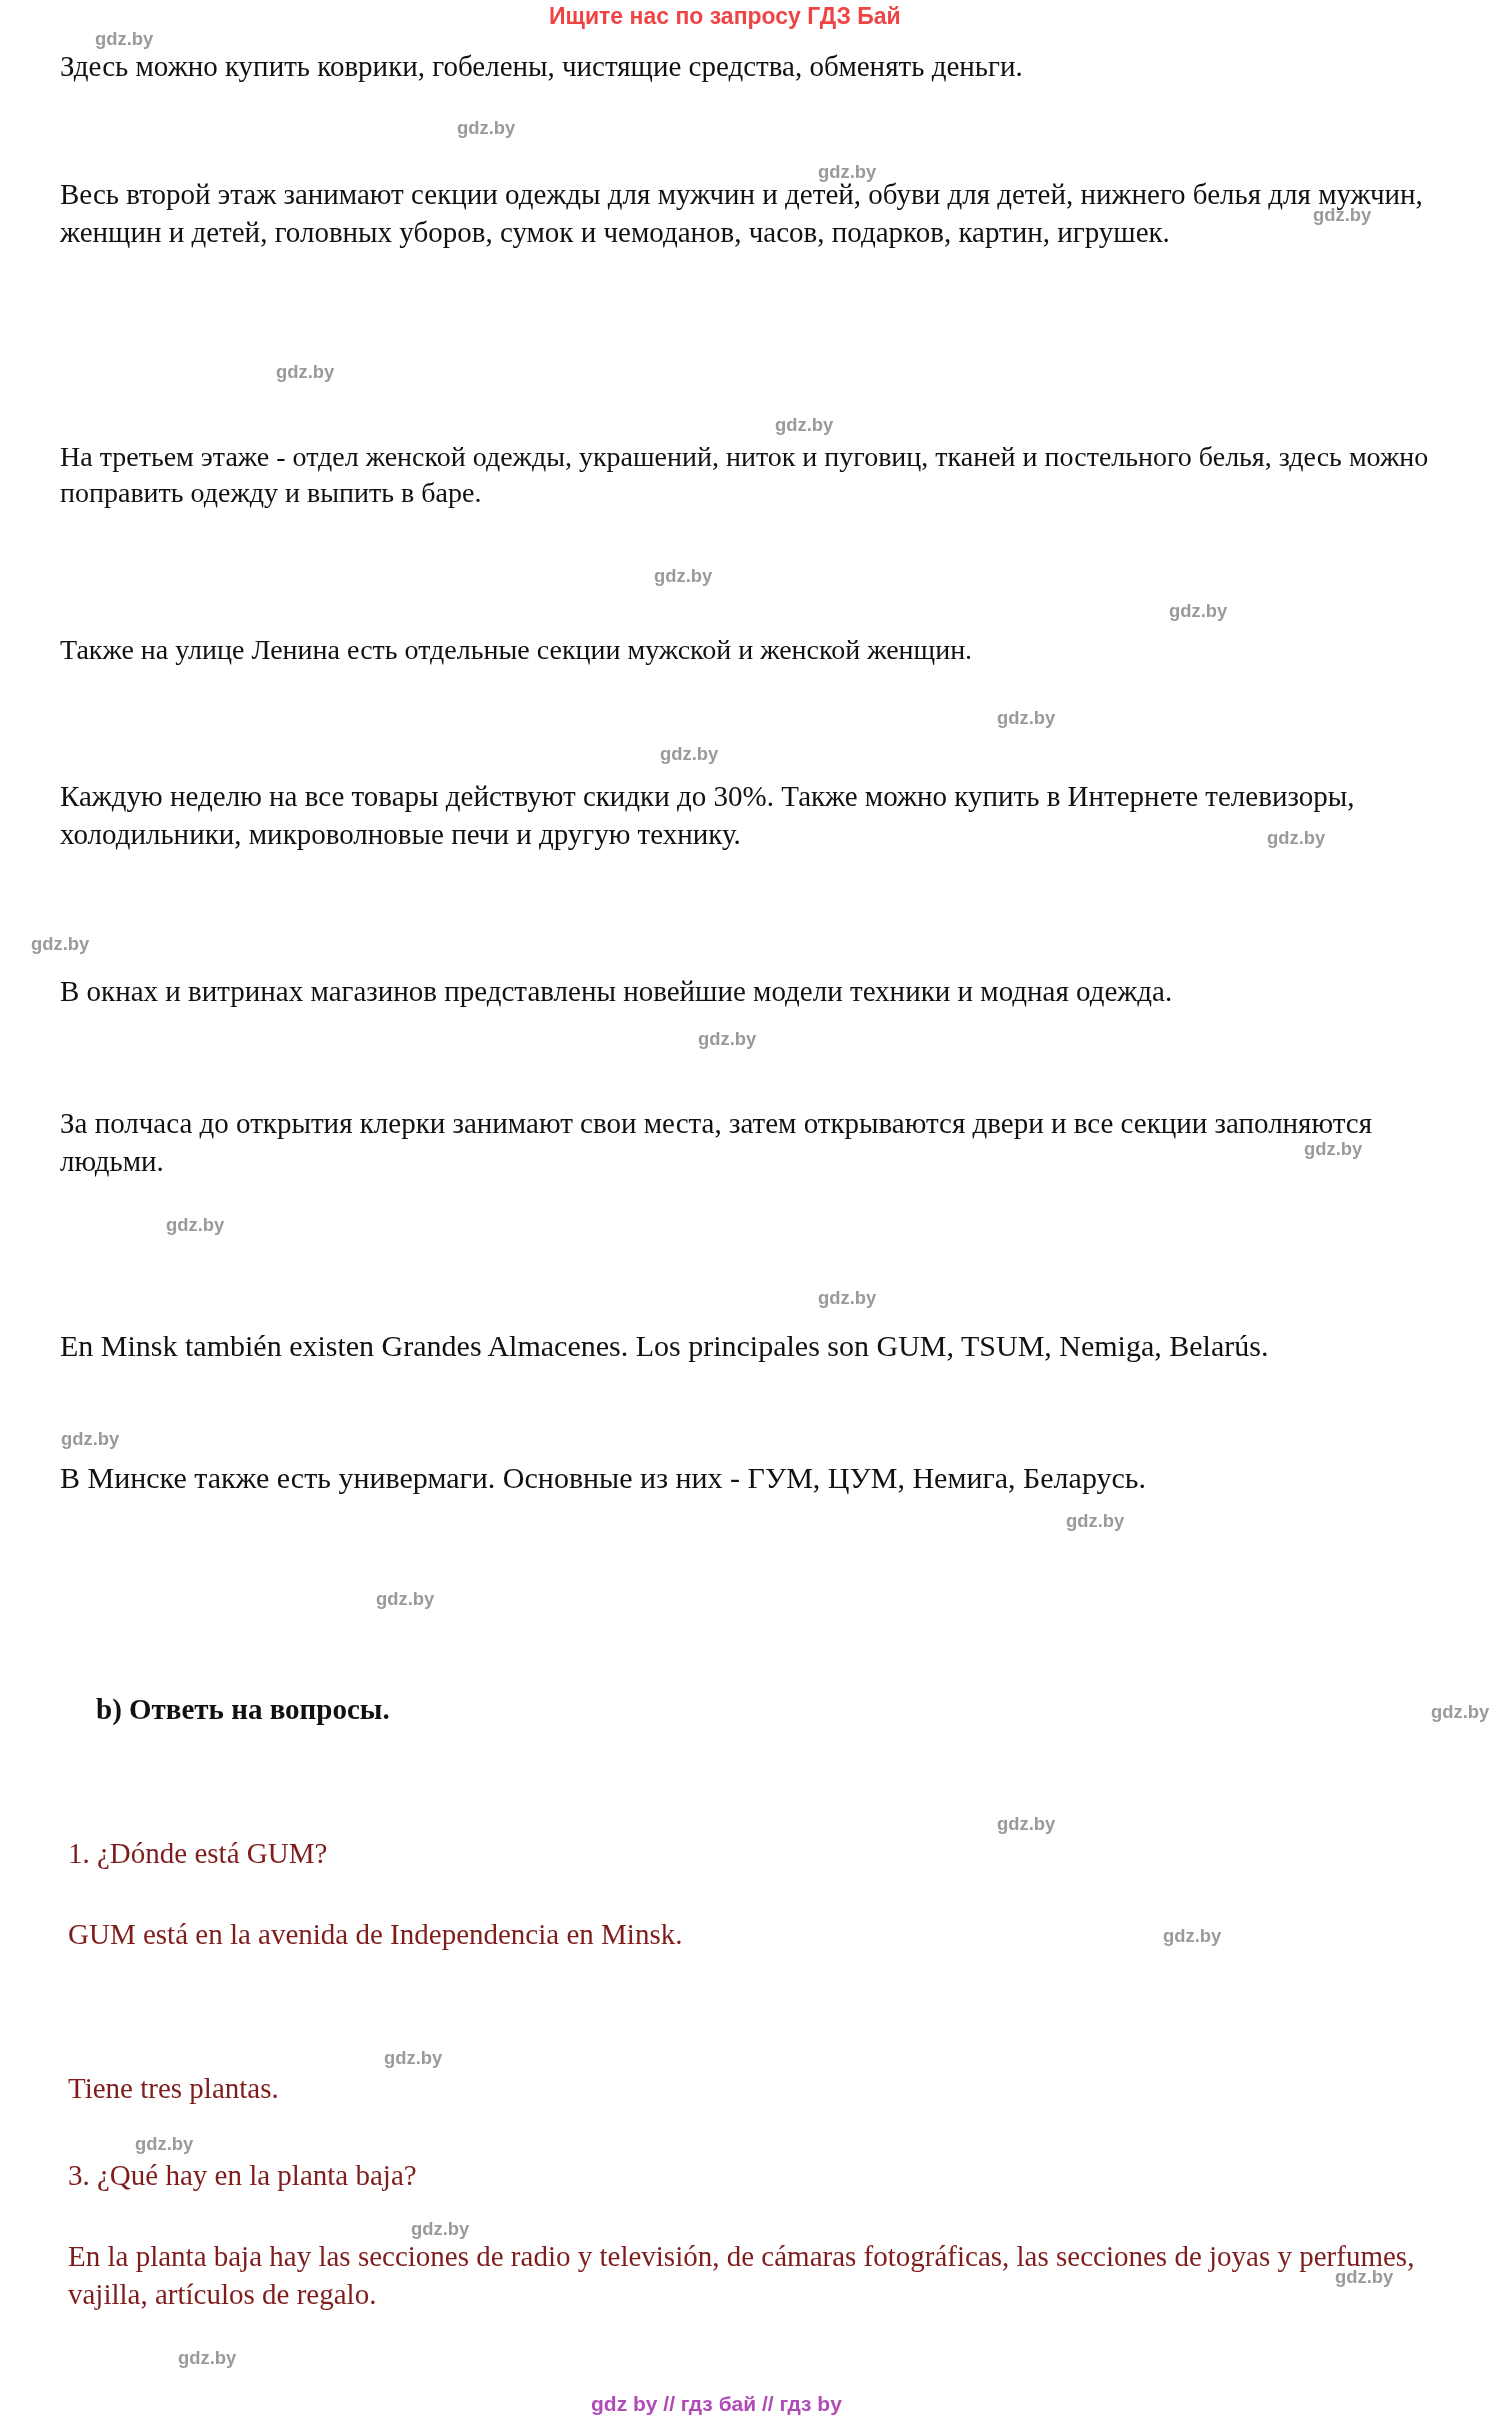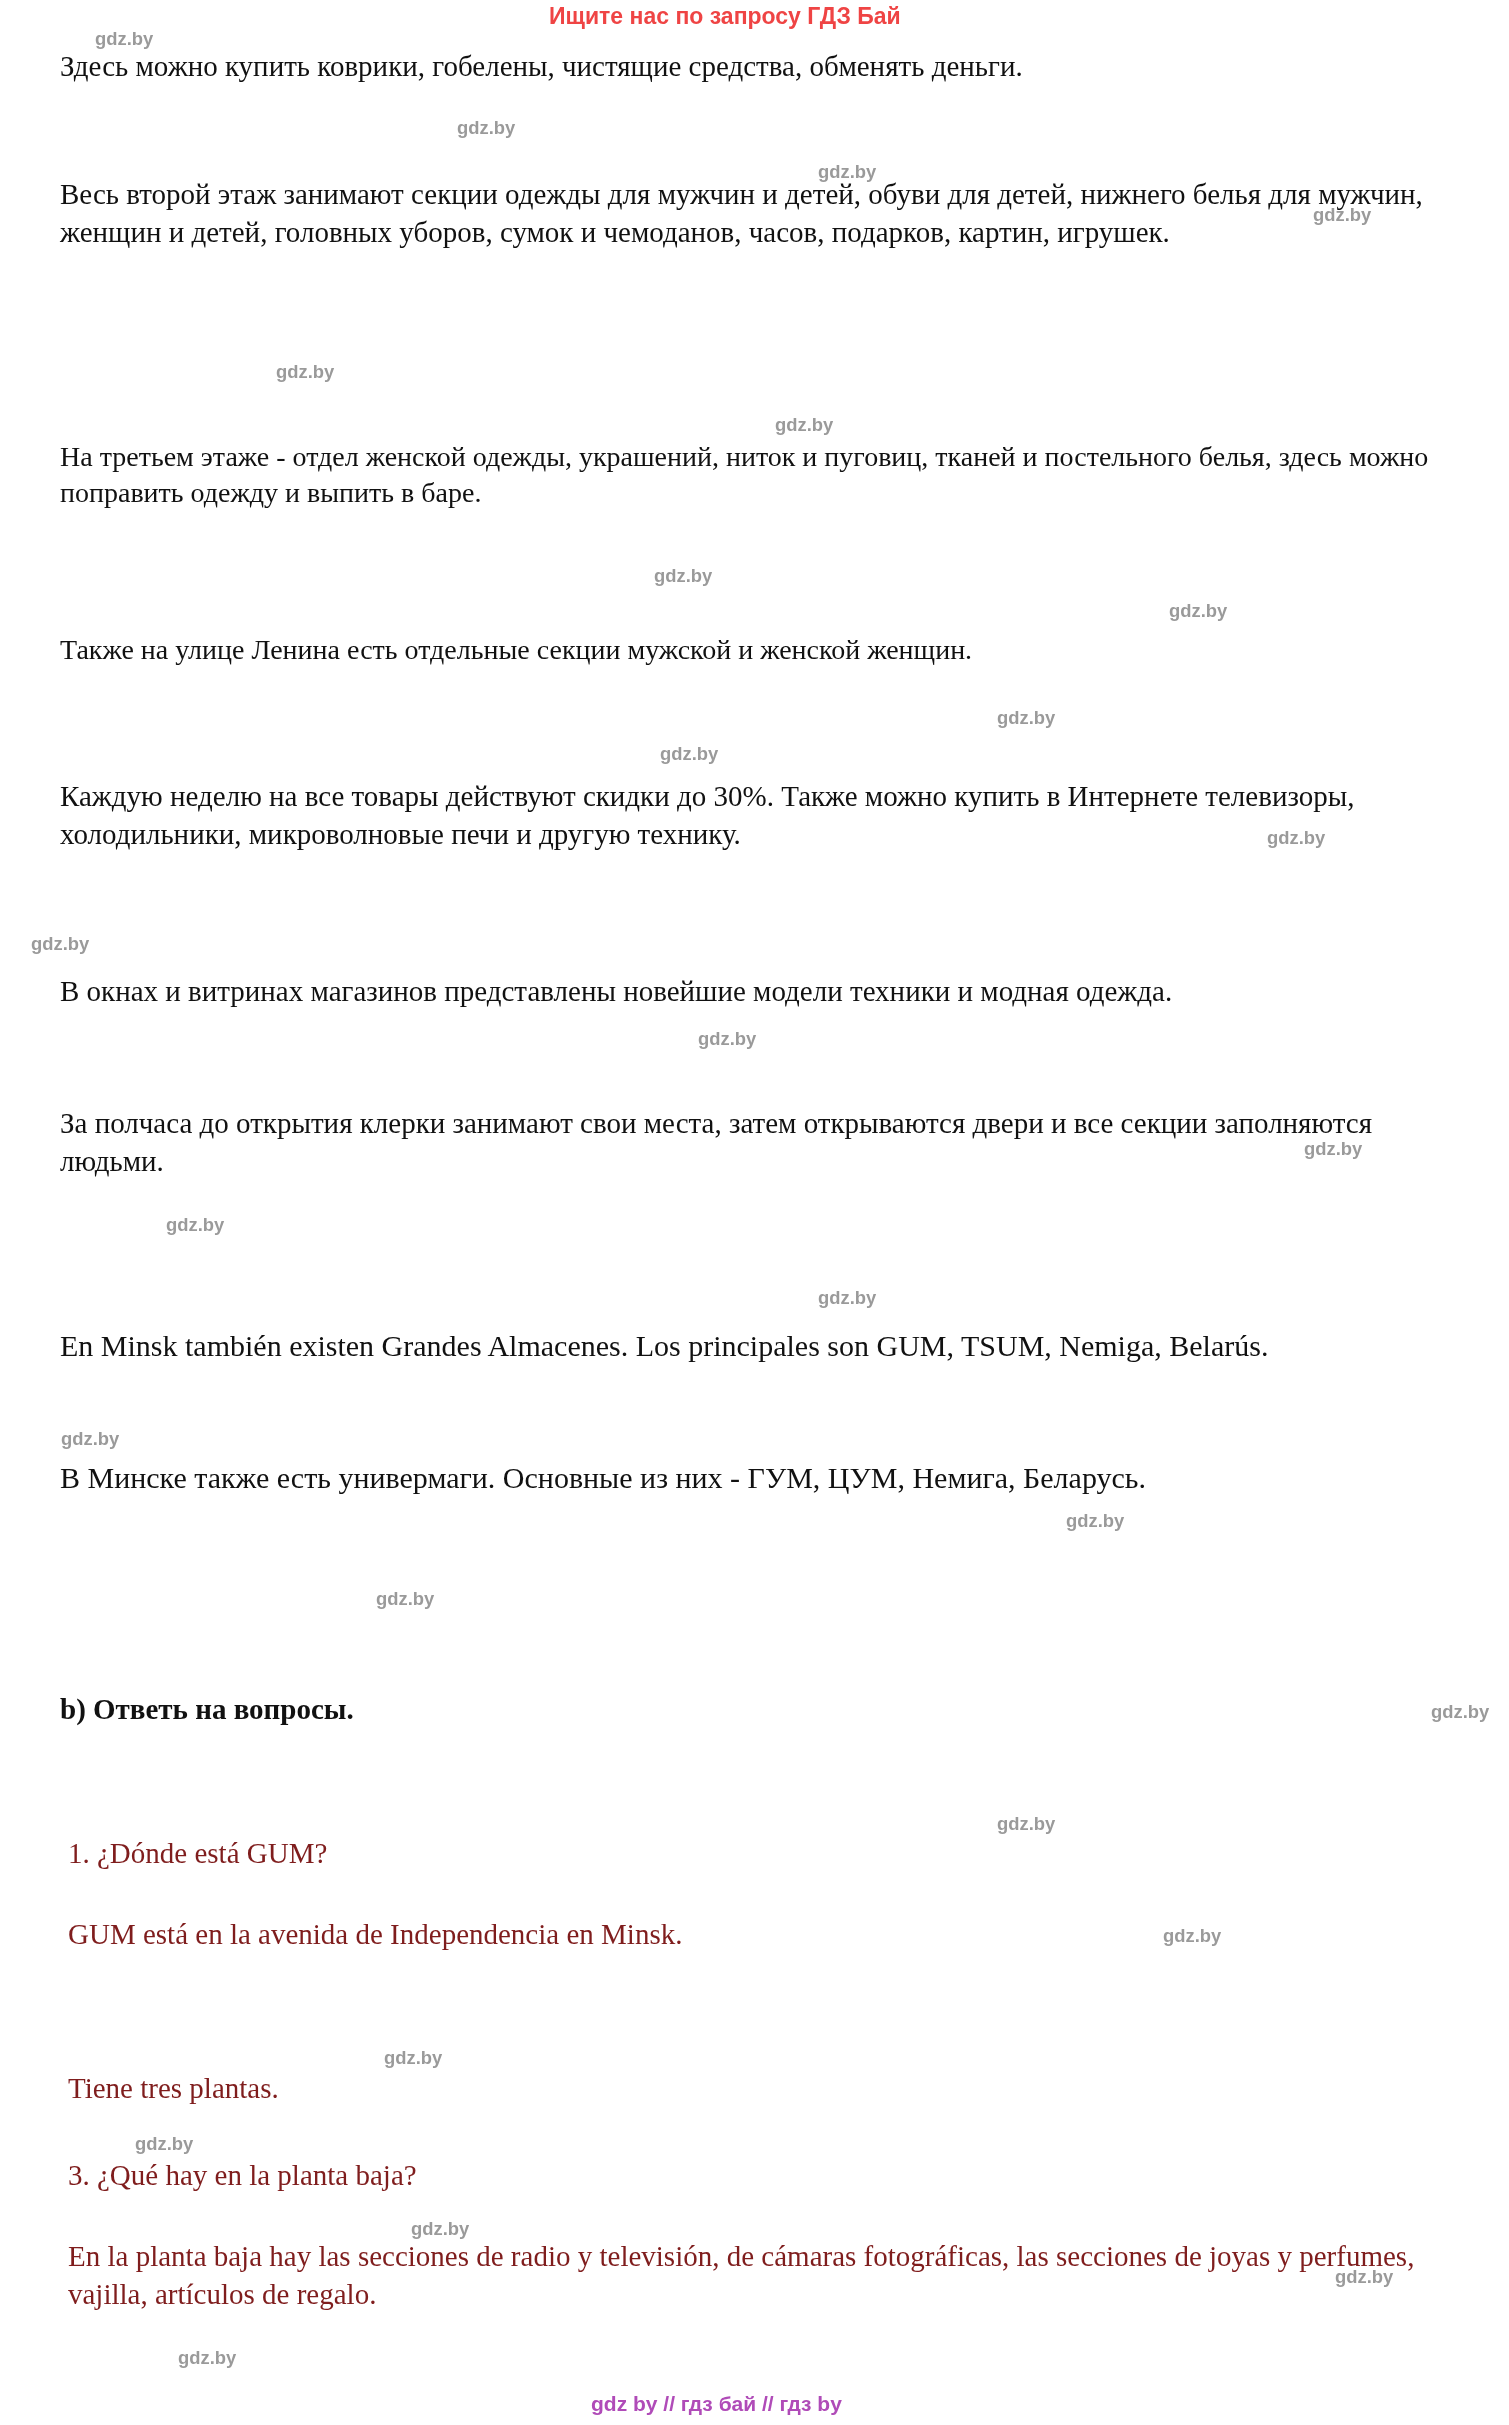--- a/index.html
+++ b/index.html
@@ -55,20 +55,21 @@
     width: 1388px;
     font-family: "Liberation Serif", serif;
     font-size: 29px;
     line-height: 1.30;
     color: #111111;
   }
   .para.sz37 { font-size: 28px; }
   .para.sz39 { font-size: 30px; }
   .bold {
     font-weight: bold;
+    margin-left: 36px;
   }
   .q {
     position: absolute;
     left: 68px;
     width: 1388px;
     font-family: "Liberation Serif", serif;
     font-size: 29px;
     line-height: 1.30;
     color: #7f1d1d;
   }

